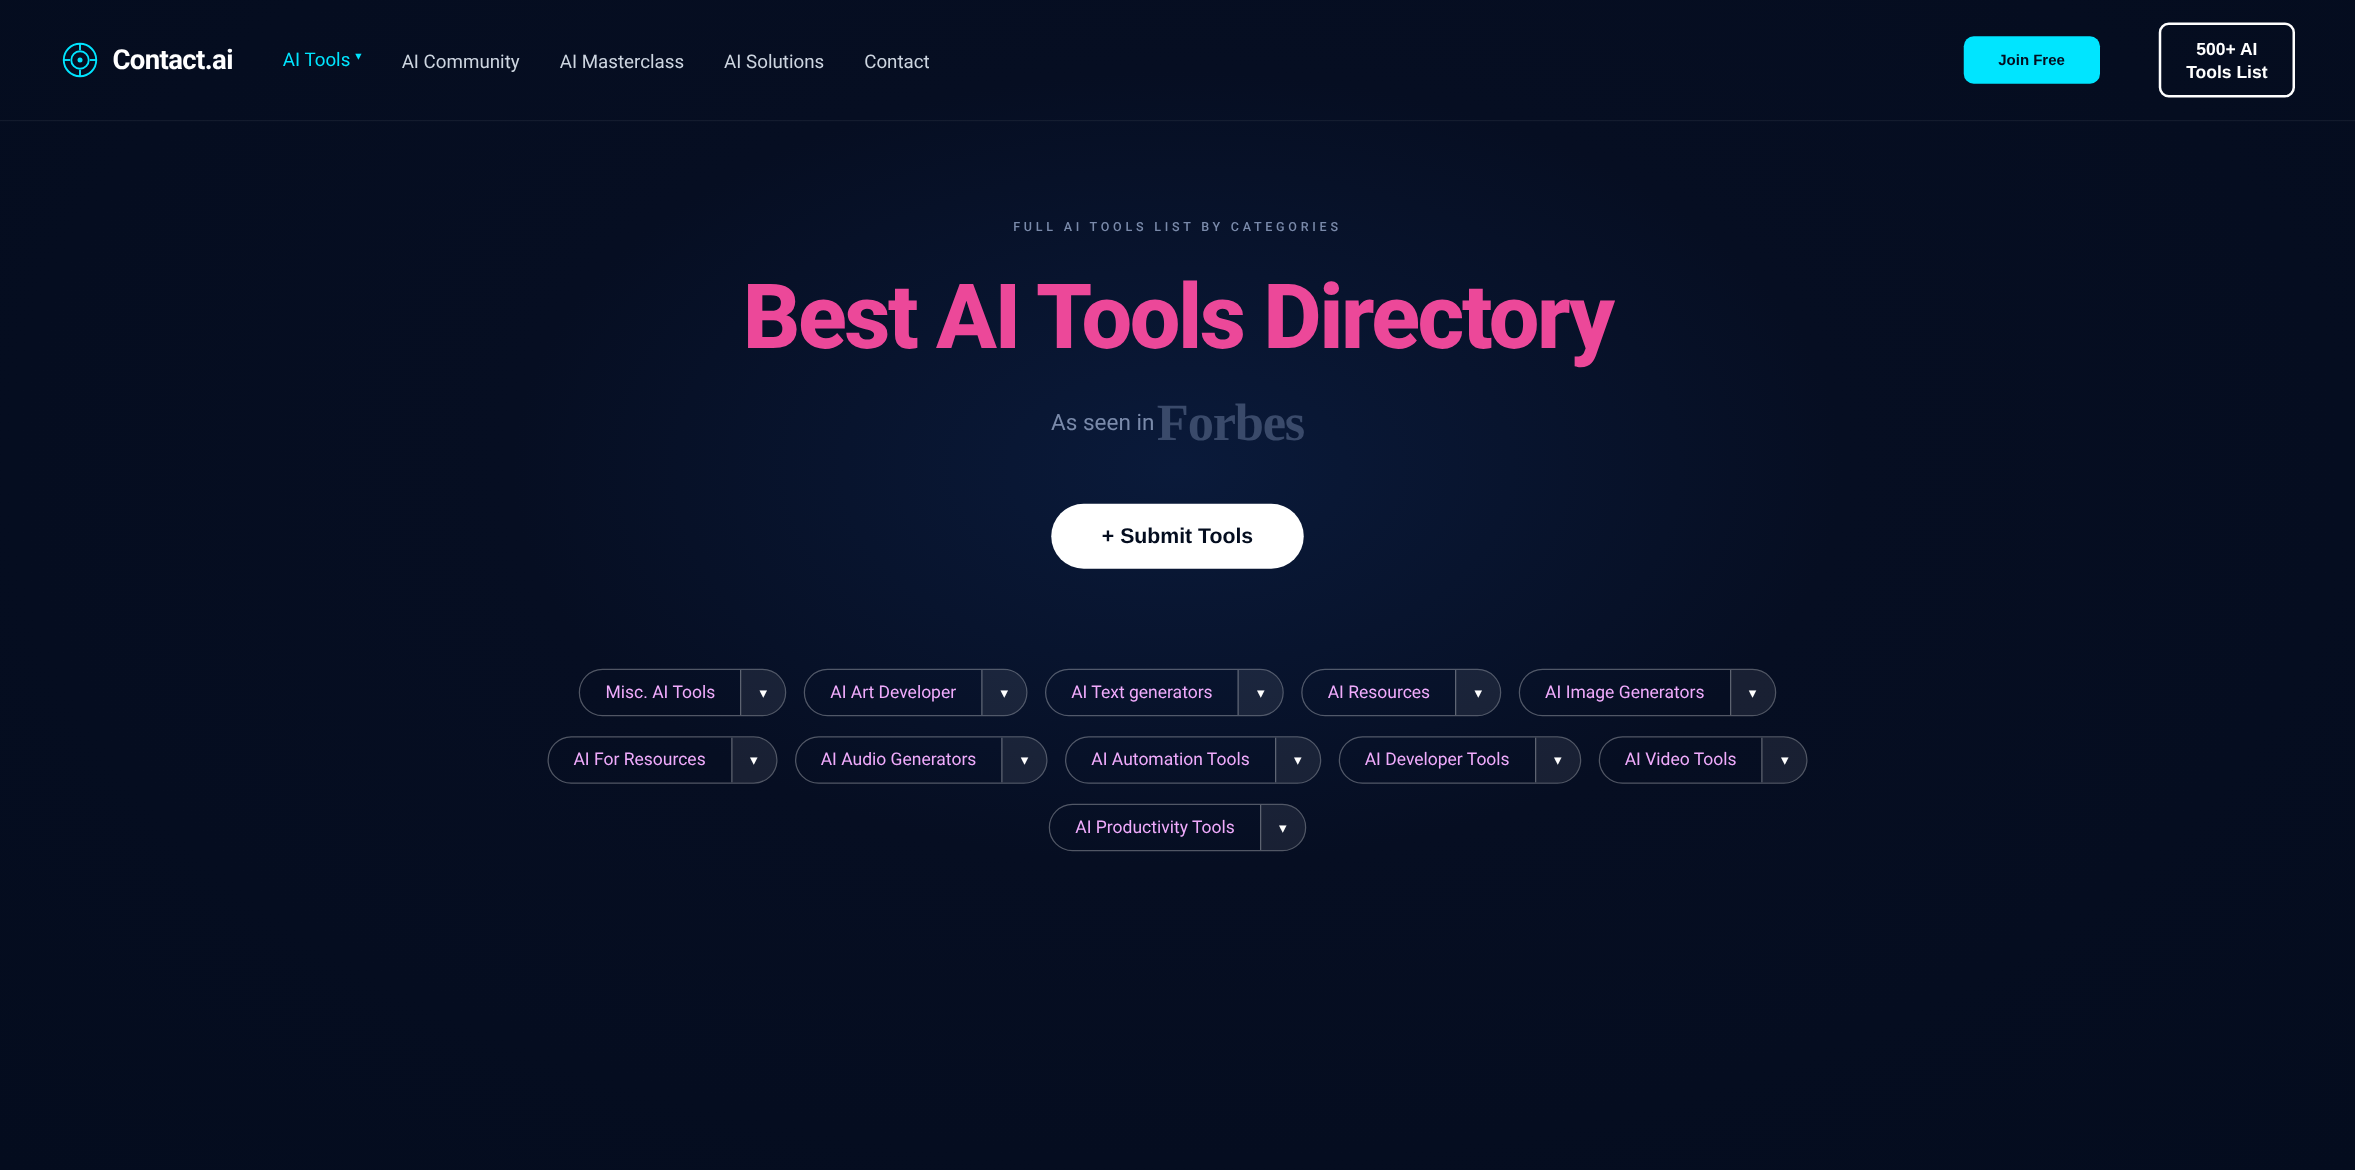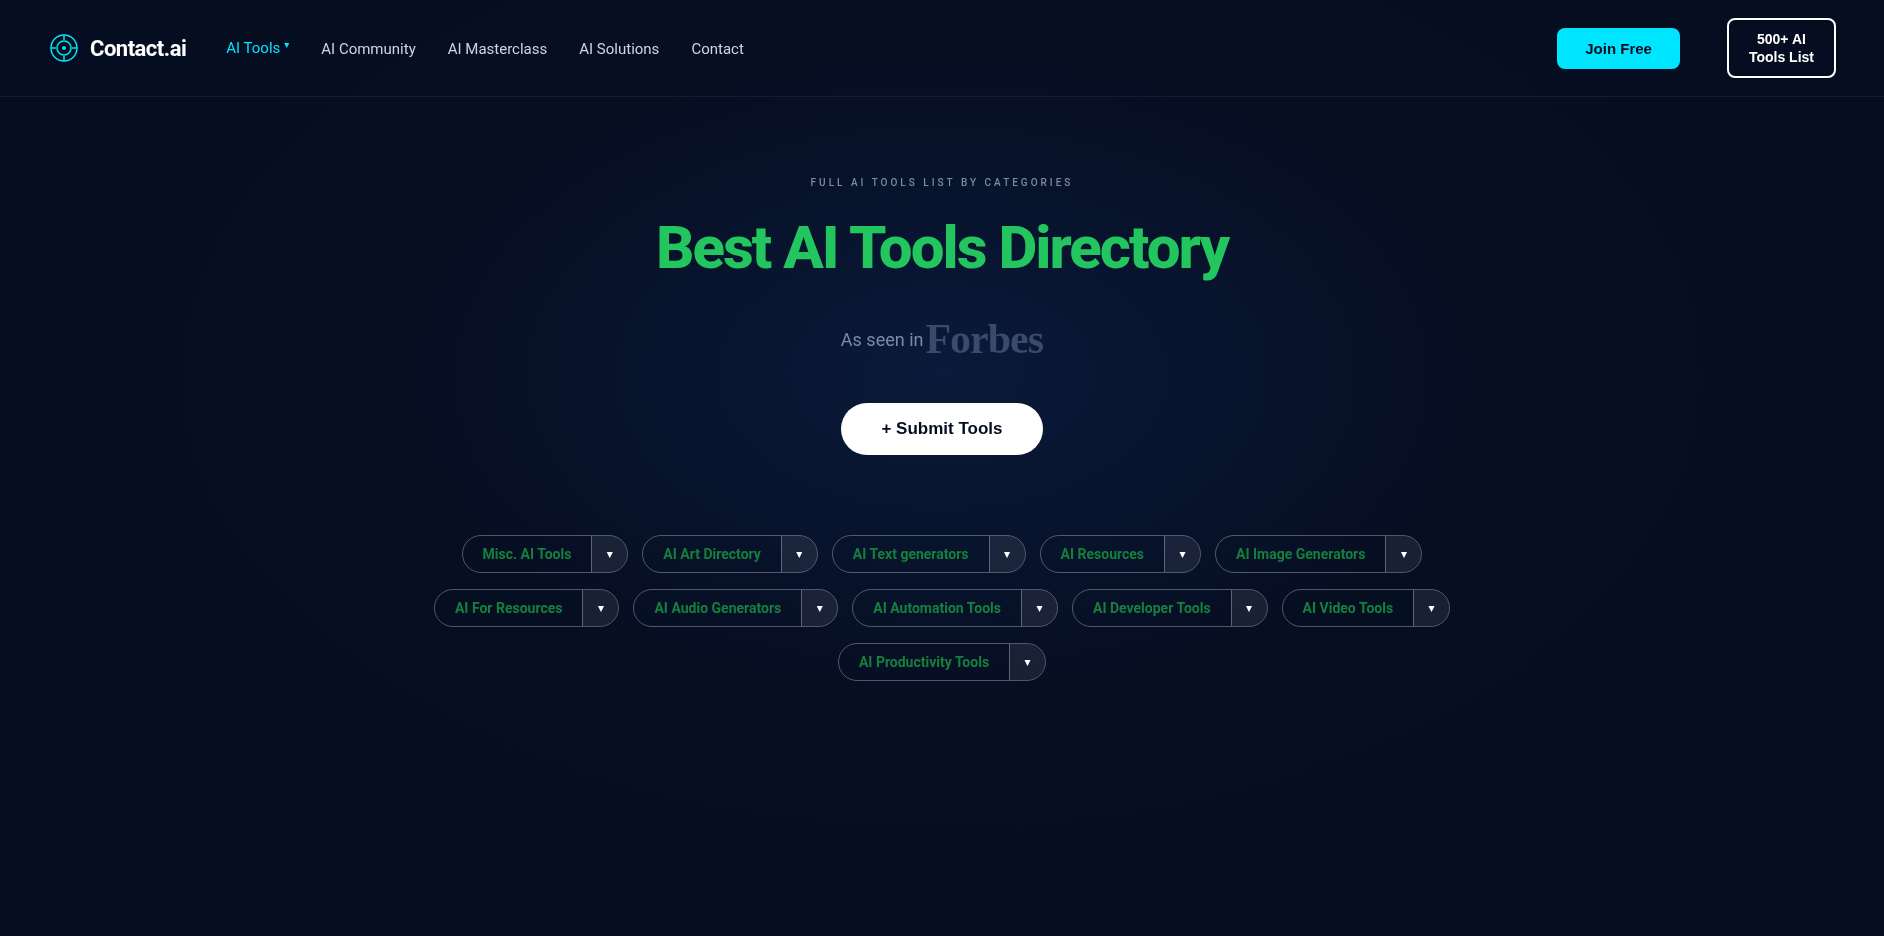--- a/index.html
+++ b/index.html
@@ -100,21 +100,21 @@
       align-items: center;
       gap: 14px;
     }
 
     .btn-join {
       background: #00e5ff;
       color: #040d1f;
       border: none;
       padding: 12px 28px;
       border-radius: 8px;
-      font-size: 15px;
+      font-size: 12px;
       font-weight: 600;
       cursor: pointer;
     }
 
     .btn-tools-list {
       background: transparent;
       color: #ffffff;
       border: 2px solid #ffffff;
       padding: 10px 20px;
       border-radius: 8px;
@@ -139,25 +139,25 @@
     .hero-subtitle {
       font-size: 10px;
       letter-spacing: 3px;
       color: #7a8aaa;
       text-transform: uppercase;
       margin-bottom: 28px;
       font-weight: 500;
     }
 
     .hero-title {
-      font-size: 60px;
+      font-size: 72px;
       font-weight: 800;
-      color: #22c55e;
+      color: #ec4899;
       line-height: 1.05;
-      margin-bottom: 36px;
+      margin-bottom: 23px;
       letter-spacing: -2px;
     }
 
     .hero-seen {
       display: flex;
       align-items: center;
       gap: 2px;
       margin-bottom: 40px;
     }
 
@@ -208,22 +208,22 @@
       border: 1.5px solid rgba(255,255,255,0.3);
       border-radius: 30px;
       overflow: hidden;
       background: transparent;
       cursor: pointer;
     }
 
     .filter-chip-label {
       padding: 10px 20px;
       font-size: 14px;
-      font-weight: 700;
-      color: #15803d;
+      font-weight: 400;
+      color: #f0abfc;
       white-space: nowrap;
       cursor: pointer;
     }
 
     .filter-chip-dropdown {
       display: flex;
       align-items: center;
       justify-content: center;
       width: 36px;
       height: 100%;
@@ -299,21 +299,21 @@
   </section>
 
   <div class="filters-section">
 
     <div class="filter-row">
       <div class="filter-chip">
         <span class="filter-chip-label">Misc. AI Tools</span>
         <span class="filter-chip-dropdown">▾</span>
       </div>
       <div class="filter-chip">
-        <span class="filter-chip-label">AI Art Directory</span>
+        <span class="filter-chip-label">AI Art Developer</span>
         <span class="filter-chip-dropdown">▾</span>
       </div>
       <div class="filter-chip">
         <span class="filter-chip-label">AI Text generators</span>
         <span class="filter-chip-dropdown">▾</span>
       </div>
       <div class="filter-chip">
         <span class="filter-chip-label">AI Resources</span>
         <span class="filter-chip-dropdown">▾</span>
       </div>

